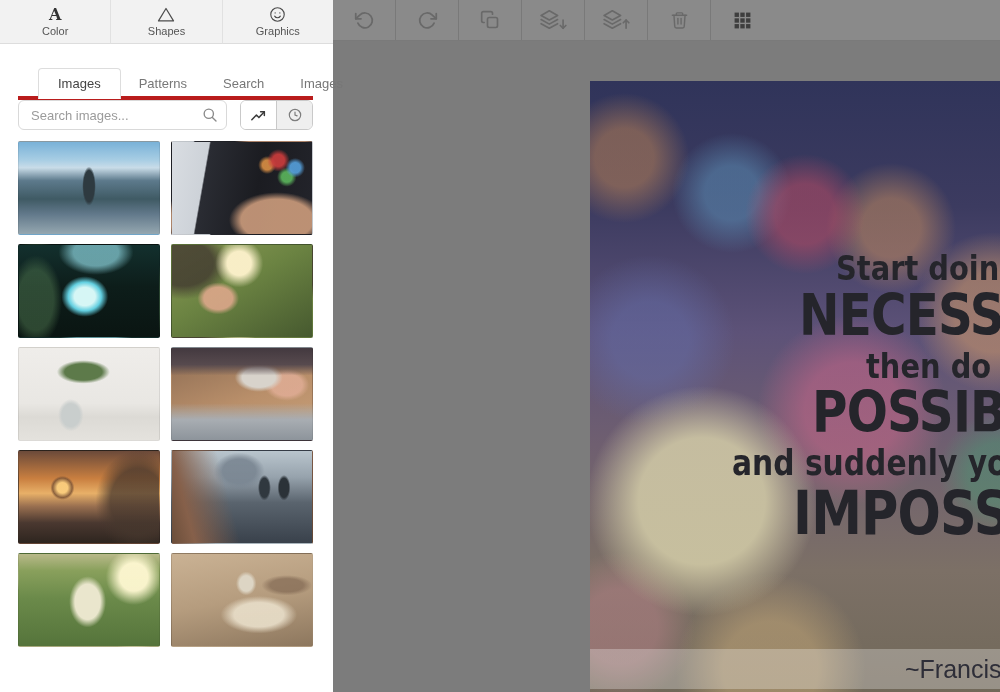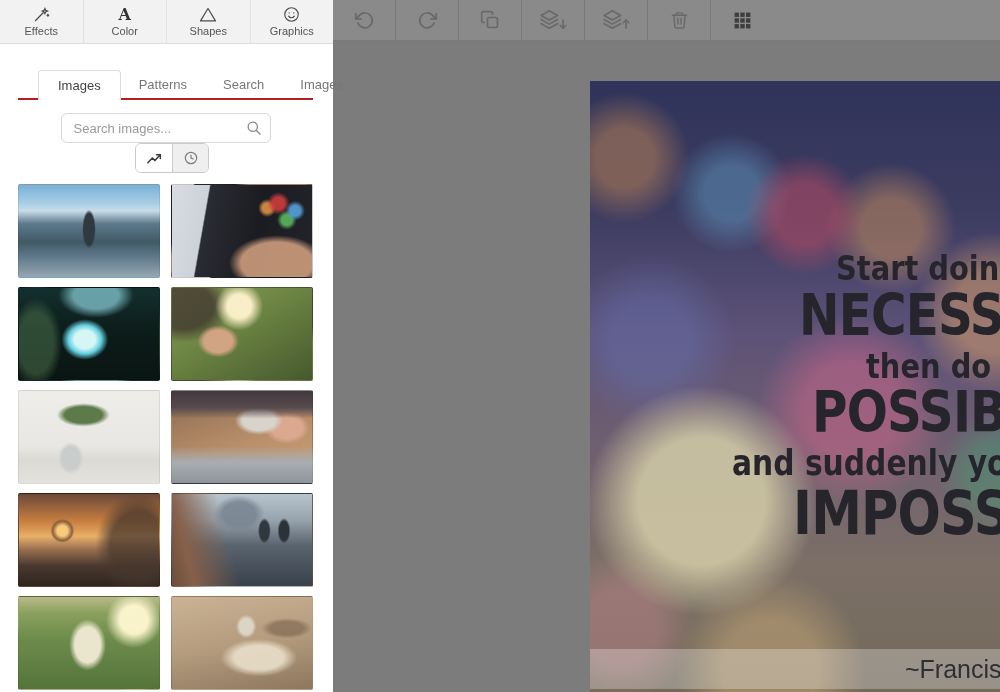--- a/index.html
+++ b/index.html
@@ -48,25 +48,25 @@
   .panel-tab.active + .panel-tab { border-left:1px solid #e1e1e1; }
   .panel-tab .pt-label { font-size:11px; color:#555; }
   .panel-tab svg, .panel-tab .a-glyph { height:17px; }
   .a-glyph { font-family:"DejaVu Serif", serif; font-weight:700; font-size:16px; color:#333; line-height:17px; }
 
   .panel-body { padding:14px 20px 0 18px; }
 
   .action-row { display:flex; gap:18px; }
   .pill-btn { display:inline-flex; align-items:center; gap:7px; height:28px; padding:0 11px; background:#fcfcfc; border:1px solid #d9d9d9; border-radius:5px; font-size:12.5px; color:#3b3b3b; cursor:pointer; box-shadow:0 1px 1px rgba(0,0,0,.04); white-space:nowrap; }
 
-  .sub-tabs { display:flex; margin-top:12px; border-bottom:2px solid #b91c1c; height:30px; align-items:flex-start;padding-left:20px; }
+  .sub-tabs { display:flex; margin-top:12px; border-bottom:4px solid #b91c1c; height:30px; align-items:center;padding-left:20px; }
   .sub-tab { font-size:13px; color:#777; padding:7px 18px; cursor:pointer; }
   .sub-tab.active { background:#fff; border:1px solid #ddd; border-bottom:1px solid #fff; border-radius:4px 4px 0 0; margin-bottom:-1px; color:#444; padding:7px 19px; }
 
-  .search-row { display:flex; margin-top:13px; align-items:center;flex-direction:column; }
+  .search-row { display:flex; align-items:center; }
   .search-box { position:relative; width:210px; }
   .search-box input { width:100%; height:30px; border:1px solid #d9d9d9; border-radius:6px; padding:0 30px 0 12px; font-size:13px; color:#333; outline:none; font-family:"Liberation Sans", sans-serif; }
   .search-box input::placeholder { color:#9b9b9b; }
   .search-box svg { position:absolute; right:9px; top:7px; }
   .seg-group { display:flex; margin-left:13px; border:1px solid #c9c9c9; border-radius:6px; overflow:hidden; height:30px; }
   .seg { width:36px; display:flex; align-items:center; justify-content:center; cursor:pointer; background:#fff; }
   .seg.inactive { background:#efefef; border-left:1px solid #c9c9c9; }
 
   .thumb-grid { display:grid; grid-template-columns:142px 142px; column-gap:11px; row-gap:9px; margin-top:11px; }
   .thumb { width:142px; height:94px; border-radius:2px; border:1px solid rgba(0,0,0,.08); cursor:pointer; }
@@ -157,29 +157,20 @@
       <div class="quote-line ql6">IMPOSSI</div>
       <div class="attr-band">
         <div class="attribution">~Francis of A</div>
       </div>
     </div>
   </div>
 
   <div class="sidebar">
 
     <div class="panel-tabs">
-      <div class="panel-tab">
-        <svg width="17" height="17" viewBox="0 0 20 20" fill="none" stroke="#4c4c4c" stroke-width="1.5" stroke-linecap="round">
-            <line x1="3" y1="17" x2="12" y2="8"></line>
-            <path d="M14 3l.9 2.1L17 6l-2.1.9L14 9l-.9-2.1L11 6l2.1-.9z"></path>
-            <line x1="17.5" y1="10" x2="17.5" y2="12"></line>
-            <line x1="16.5" y1="11" x2="18.5" y2="11"></line>
-          </svg>
-        <span class="pt-label">Effects</span>
-      </div>
       <div class="panel-tab">
         <span class="a-glyph">A</span>
         <span class="pt-label">Color</span>
       </div>
       <div class="panel-tab">
         <svg width="18" height="16" viewBox="0 0 24 21" fill="none" stroke="#4c4c4c" stroke-width="1.6" stroke-linejoin="round">
             <path d="M12 2.5 22 19H2z"></path>
           </svg>
         <span class="pt-label">Shapes</span>
       </div>

